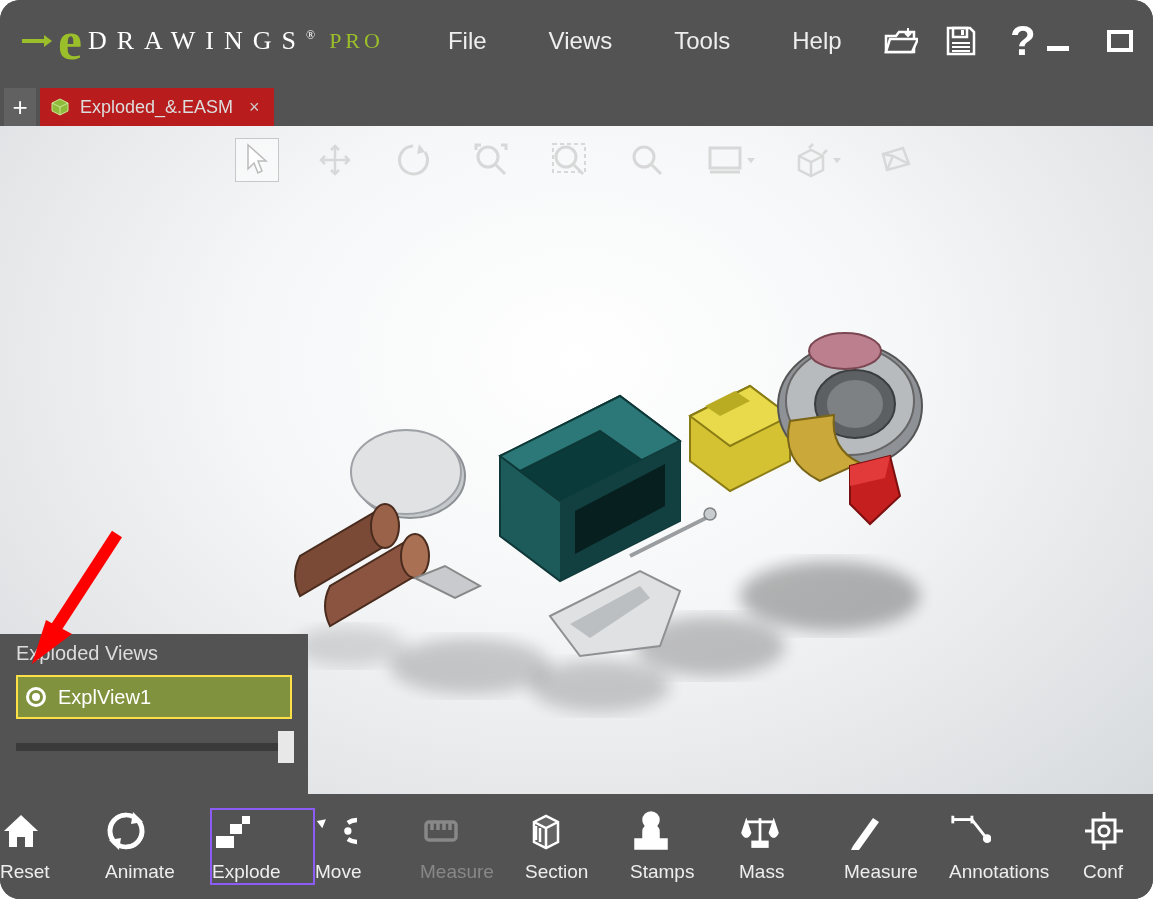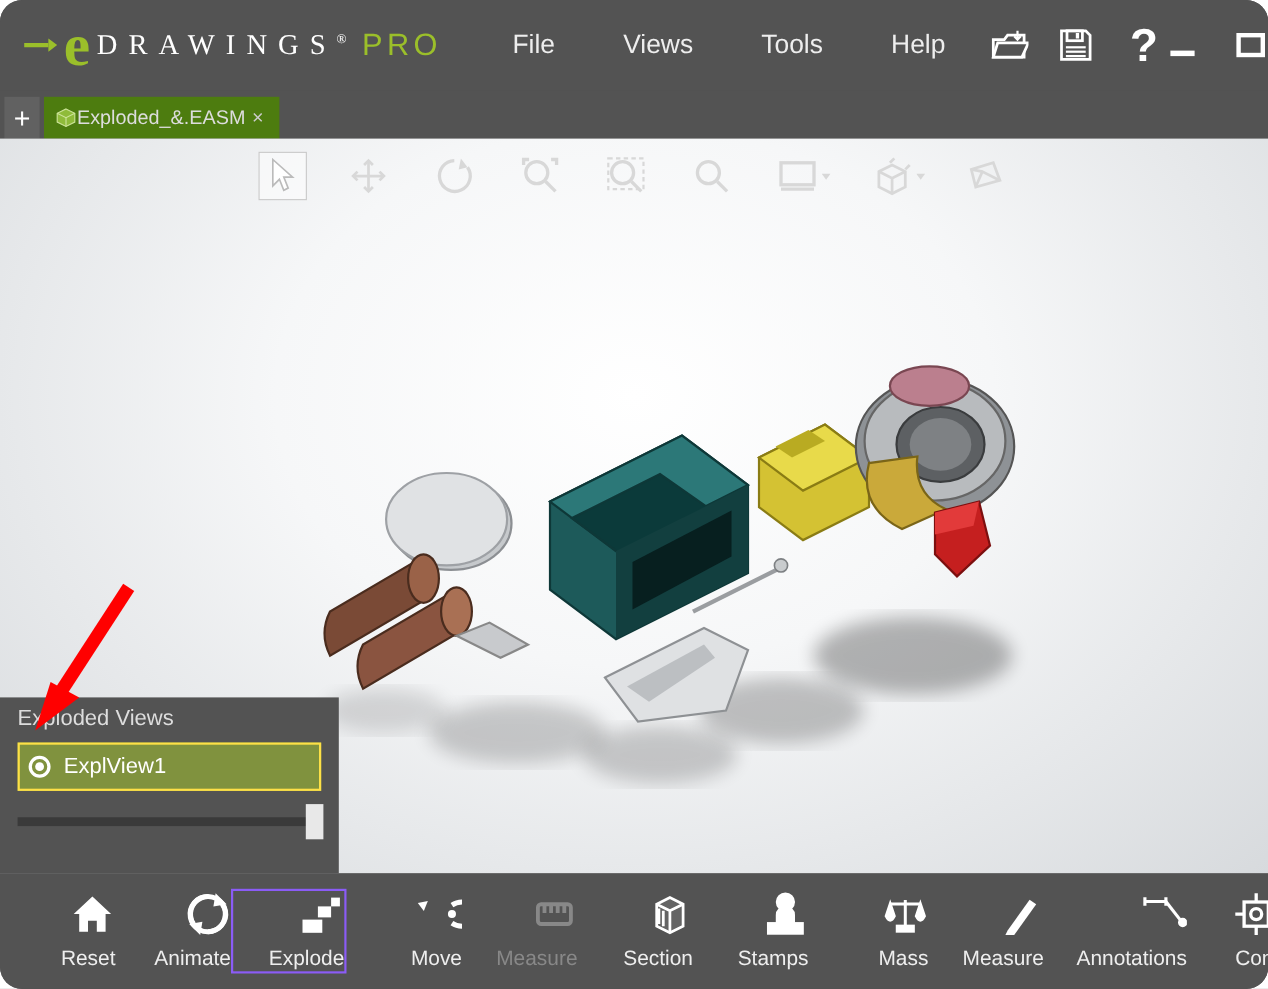--- a/index.html
+++ b/index.html
@@ -45,24 +45,25 @@
   .logo-text {
     color: #ffffff;
     font-size: 26px;
     letter-spacing: 10px;
     font-weight: 300;
     font-family: Liberation Serif, serif;
   }
   .logo-text sup { font-size: 12px; letter-spacing: 0; }
   .logo-pro {
     color: #9bbf2a;
-    font-size: 28px;
+    font-size: 22px;
     letter-spacing: 4px;
     font-weight: 300;
     margin-left: 8px;
+    font-family: Liberation Serif, serif;
   }
   .menu { display: flex; gap: 14px; margin-left: 20px; }
   .menu-item {
     padding: 8px 24px;
     font-size: 24px;
     color: #eee;
     cursor: pointer;
   }
   .title-icons {
     display: flex;
@@ -90,25 +91,26 @@
   .add-tab {
     width: 32px; height: 38px;
     background: #616161;
     display: flex; align-items: center; justify-content: center;
     color: #fff; font-size: 26px; font-weight: 300;
     cursor: pointer;
     margin-right: 4px;
   }
   .tab {
     height: 38px;
-    background: #4d7c0f;
+    background: #b91c1c;
     display: flex; align-items: center;
     padding: 0 14px 0 10px;
     color: #ddd;
     font-size: 18px;
+    gap: 10px;
     cursor: pointer;
   }
   .tab .cube { width: 20px; height: 20px; }
   .tab .closex { font-size: 18px; margin-left: 6px; color: #ccc; cursor: pointer; }
 
   
   .viewport {
     position: relative;
     height: 668px;
     background: radial-gradient(ellipse at 50% 35%, #ffffff 0%, #f6f7f8 40%, #d7dadd 100%);
@@ -206,21 +208,21 @@
     background: #535353;
     display: flex;
     align-items: center;
     position: relative;
   }
   .nav-item {
     width: 105px;
     height: 100%;
     display: flex;
     flex-direction: column;
-    align-items: flex-end;
+    align-items: flex-start;
     justify-content: center;
     color: #eee;
     font-size: 19px;
     cursor: pointer;
     gap: 9px;
     position: relative;
   }
   .nav-item.disabled { color: #888; }
   .nav-item .nicon { width: 42px; height: 42px; display: flex; align-items: center; justify-content: center; }
   .nav-item.active-box {

